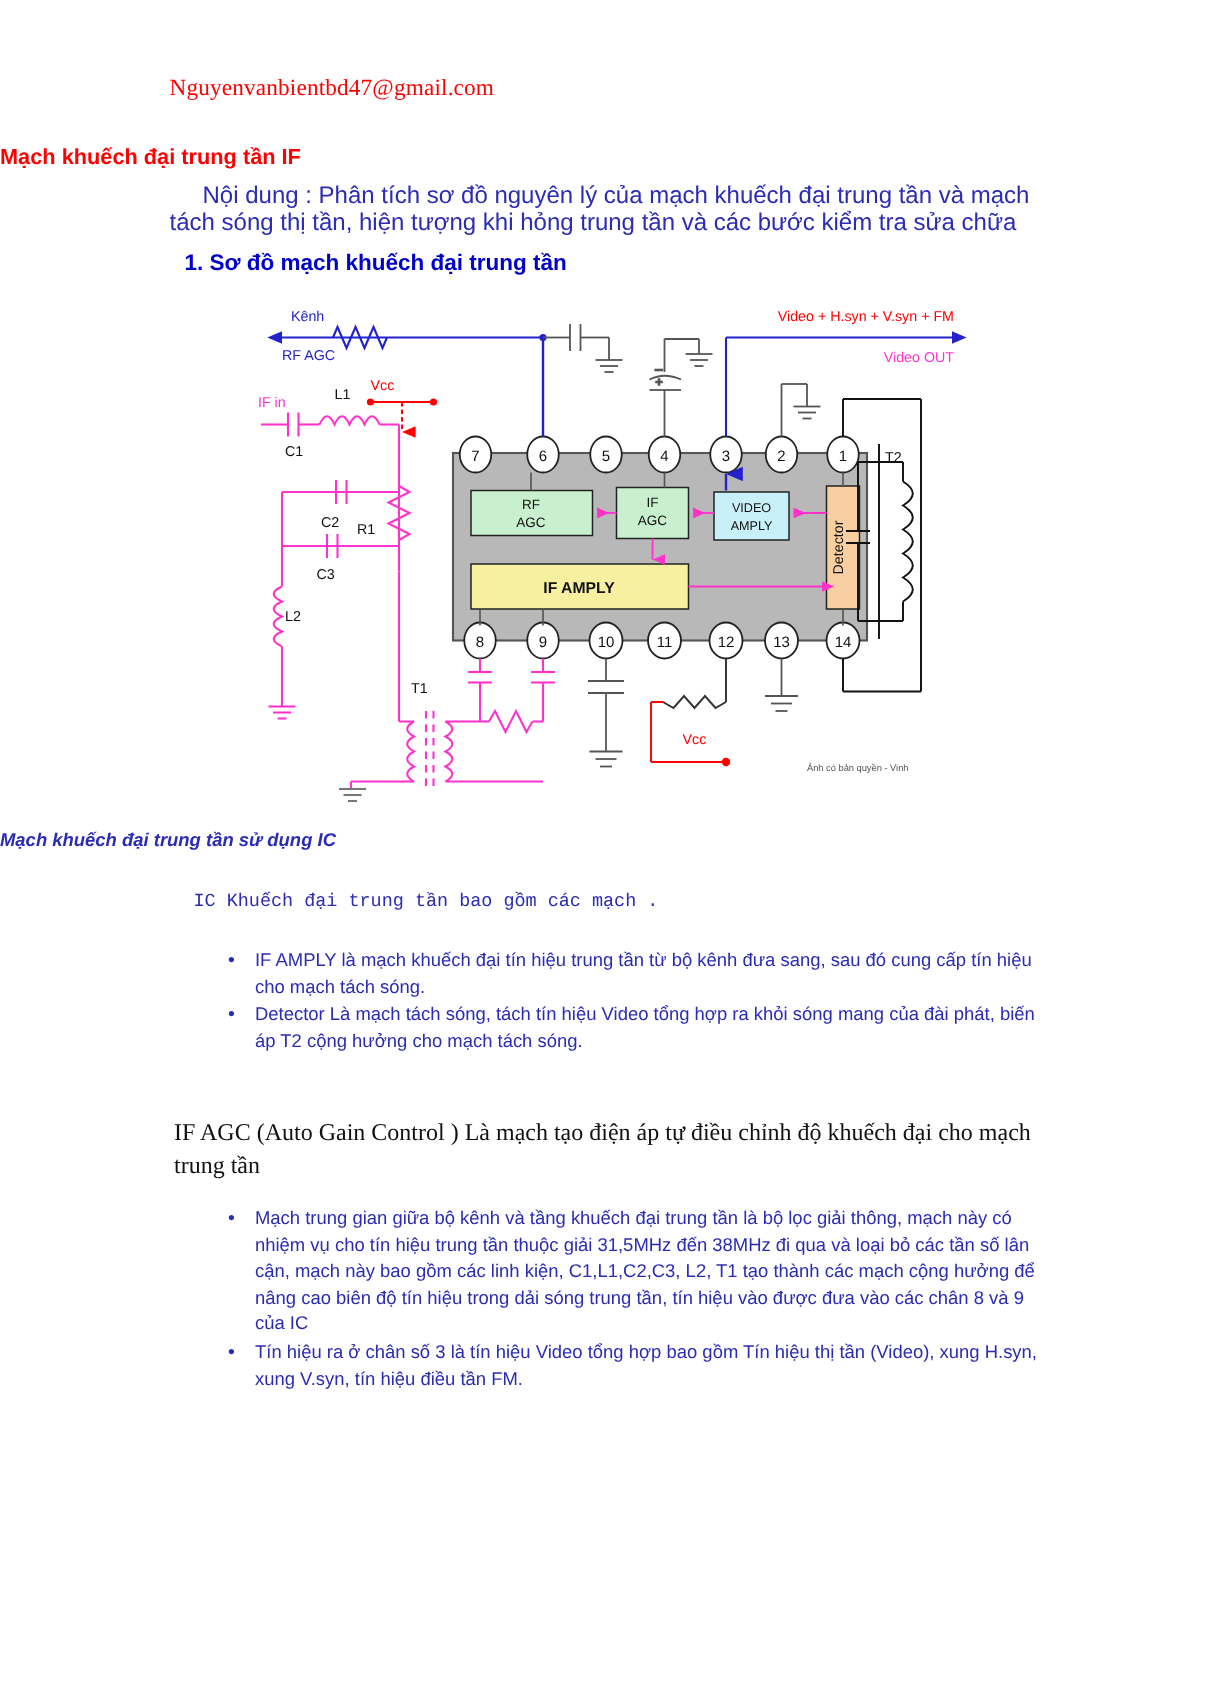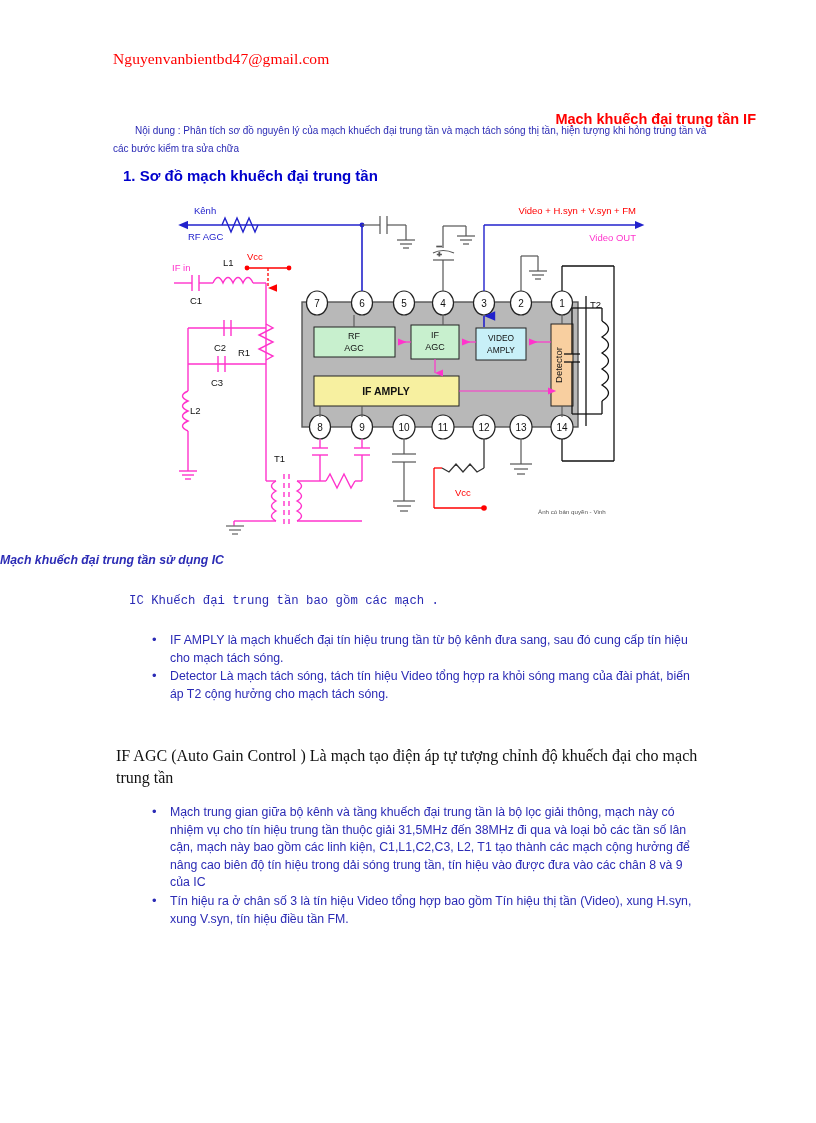--- a/index.html
+++ b/index.html
@@ -29,36 +29,36 @@
     font-size: 15.5px;
     color: #ff0000;
     letter-spacing: 0.1px;
   }
 
   
   .doc-title {
     position: absolute;
     left: 0;
     right: 0;
-    top: 111px;
-    text-align: right;
+    top: 97px;
+    text-align: left;
     font-family: "Liberation Sans", sans-serif;
     font-size: 14.5px;
     font-weight: bold;
     color: #ff0000;
     padding-right: 60px;
   }
 
   
   .intro {
     position: absolute;
     left: 113px;
     top: 122px;
     width: 600px;
-    font-size: 10px;
+    font-size: 16px;
     line-height: 17.5px;
     color: #2b2bb5;
   }
   .intro .indent { padding-left: 22px; }
 
   
   .sec-head {
     position: absolute;
     left: 123px;
     top: 167px;
@@ -505,21 +505,21 @@
 
   <div class="body-line">IC Khuếch đại trung tần bao gồm các mạch .</div>
 
   <div class="bullets-1">
     <ul class="blist">
       <li>IF AMPLY là mạch khuếch đại tín hiệu trung tần từ bộ kênh đưa sang, sau đó cung cấp tín hiệu cho mạch tách sóng.</li>
       <li>Detector Là mạch tách sóng, tách tín hiệu Video tổng hợp ra khỏi sóng mang của đài phát, biến áp T2 cộng hưởng cho mạch tách sóng.</li>
     </ul>
   </div>
 
-  <div class="serif-head">IF AGC (Auto Gain Control ) Là mạch tạo điện áp tự tượng chỉnh độ khuếch đại cho mạch trung tần</div>
+  <div class="serif-head">IF AGC (Auto Gain Control ) Là mạch tạo điện áp tự điều chỉnh độ khuếch đại cho mạch trung tần</div>
 
   <div class="bullets-2">
     <ul class="blist">
       <li>Mạch trung gian giữa bộ kênh và tầng khuếch đại trung tần là bộ lọc giải thông, mạch này có nhiệm vụ cho tín hiệu trung tần thuộc giải 31,5MHz đến 38MHz đi qua và loại bỏ các tần số lân cận, mạch này bao gồm các linh kiện, C1,L1,C2,C3, L2, T1 tạo thành các mạch cộng hưởng để nâng cao biên độ tín hiệu trong dải sóng trung tần, tín hiệu vào được đưa vào các chân 8 và 9 của IC</li>
       <li>Tín hiệu ra ở chân số 3 là tín hiệu Video tổng hợp bao gồm Tín hiệu thị tần (Video), xung H.syn, xung V.syn, tín hiệu điều tần FM.</li>
     </ul>
   </div>
 
 </div>
 

